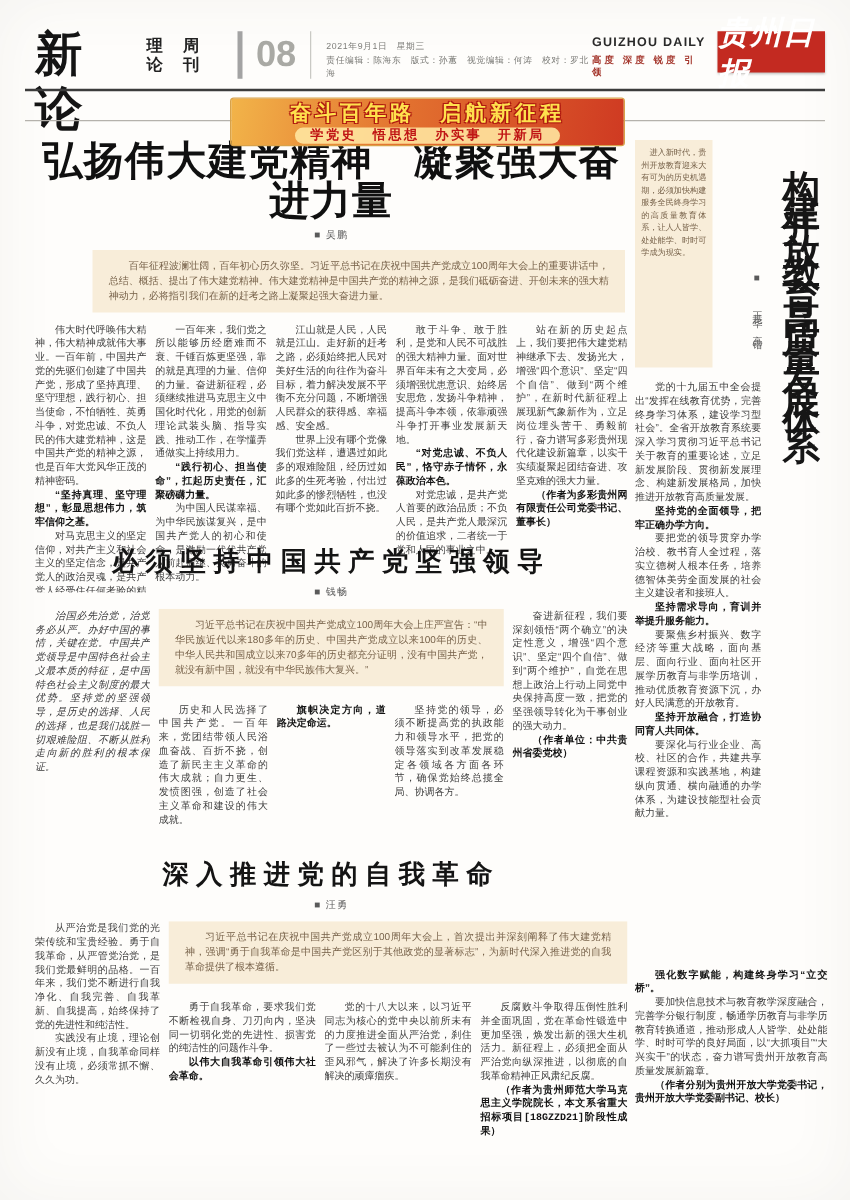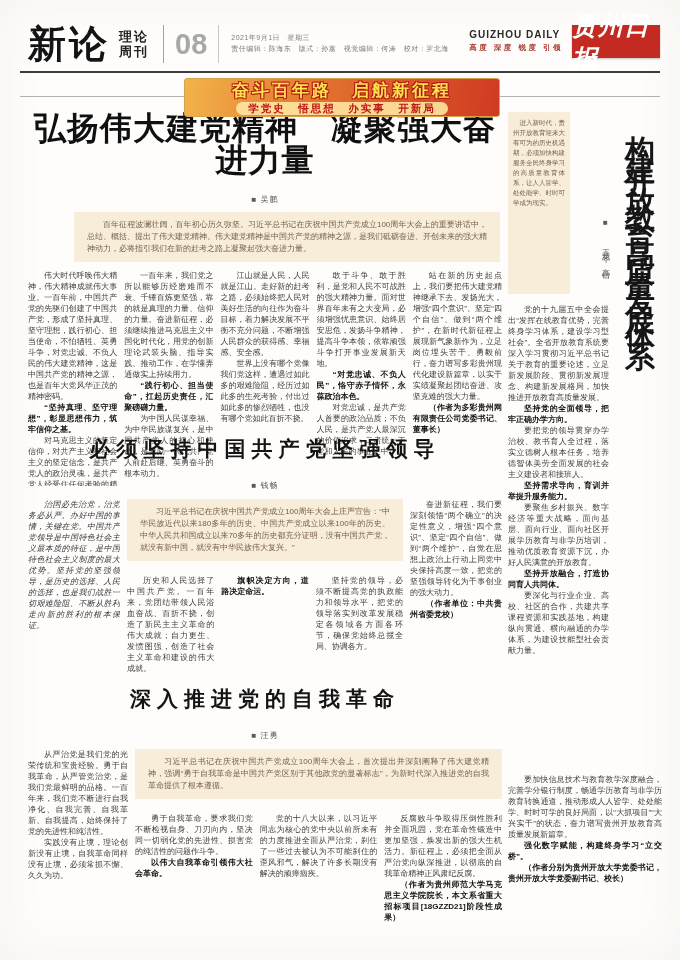--- a/index.html
+++ b/index.html
@@ -3,23 +3,23 @@
 <meta charset="utf-8">
 <style>
   html,body{margin:0;padding:0;background:#e9e7e3;}
   .page{position:relative;width:680px;height:960px;margin:0 auto;background:#fefdfb;
         overflow:hidden;font-family:"Liberation Sans",sans-serif;color:#3d3d3d;
         box-shadow:inset 0 0 50px rgba(90,80,60,.06);outline:1px solid #ddd;}
 
   
   .masthead{position:absolute;top:22px;left:28px;width:632px;height:48px;display:flex;align-items:flex-start;}
   .section-name{font-size:38px;font-weight:bold;color:#141414;line-height:44px;letter-spacing:3px;}
-  .weekly{display:flex;flex-direction:column;margin:7px 0 0 9px;font-size:13px;font-weight:bold;color:#222;line-height:15px;letter-spacing:2px;}
+  .weekly{display:flex;flex-direction:row;margin:7px 0 0 9px;font-size:13px;font-weight:bold;color:#222;line-height:15px;letter-spacing:2px;}
   .page-no{font-size:29px;color:#a9a9a4;font-weight:bold;line-height:38px;margin:3px 0 0 14px;padding:0 11px;
-           border-left:1px solid #a3a3a3;border-right:1px solid #c9c9c4;}
+           border-left:4px solid #a3a3a3;border-right:1px solid #c9c9c4;}
   .dateblock{margin:10px 0 0 12px;font-size:7px;color:#7c7c78;line-height:11px;letter-spacing:.5px;}
   .brand{margin-left:auto;display:flex;align-items:flex-start;}
   .brand-text{text-align:left;margin:7px 9px 0 0;}
   .brand-en{font-size:10px;font-weight:bold;color:#2a2a2a;letter-spacing:1px;}
   .brand-slogan{font-size:7.5px;color:#a5382e;letter-spacing:2.5px;margin-top:3px;font-weight:bold;}
   .brand-box{width:88px;height:33px;margin-top:3px;background:#c32a21;color:#fff;display:flex;align-items:center;justify-content:center;
              font-family:"Liberation Serif",serif;font-style:italic;font-weight:bold;font-size:25px;letter-spacing:1px;
              box-shadow:0 1px 2px rgba(0,0,0,.25);}
   .head-rule{position:absolute;top:71px;left:20px;width:640px;height:2px;background:#3c3c3c;}
   .banner-rule{position:absolute;top:96px;left:20px;width:640px;height:1px;background:#b5b2ac;}
@@ -27,21 +27,21 @@
   
   .banner{position:absolute;top:78px;left:184px;width:314px;height:37px;z-index:2;
           background:linear-gradient(100deg,#f2b449,#e2702f 45%,#cf3a22);
           border:1px solid #d8a24a;border-radius:3px;display:flex;flex-direction:column;align-items:center;justify-content:center;}
   .banner-l1{font-size:17px;font-weight:bold;color:#ffe14d;letter-spacing:3px;line-height:19px;
              text-shadow:1px 1px 0 #b01a10,-1px -1px 0 #b01a10,1px -1px 0 #b01a10,-1px 1px 0 #b01a10;}
   .banner-l2{font-size:10.5px;font-weight:bold;color:#c01515;background:rgba(255,229,160,.9);
              padding:0 12px;border-radius:7px;margin-top:2px;letter-spacing:2px;line-height:13px;}
 
   
-  .byline{text-align:center;font-size:8px;color:#5a5a5a;margin-top:18px;letter-spacing:1px;}
+  .byline{text-align:center;font-size:8px;color:#5a5a5a;margin-top:6px;letter-spacing:1px;}
   .hl-box{background:#f8edd9;padding:7px 13px;font-size:8px;line-height:12px;color:#77624a;text-align:justify;text-indent:2em;}
   .cols{display:flex;gap:7px;overflow:hidden;}
   .col{flex:1 1 0;overflow:hidden;min-width:0;}
   .seg{margin:0;font-size:8px;line-height:11px;text-align:justify;text-indent:2em;color:#3d3d3d;}
   .seg.bold{font-weight:bold;color:#141414;}
   .seg.attr{font-weight:bold;color:#141414;}
   .seg.kai{font-family:"Liberation Serif",serif;font-style:italic;color:#38383a;}
 
   
   .a1{position:absolute;left:28px;top:112px;width:474px;}
@@ -53,21 +53,21 @@
   .a2{position:absolute;left:28px;top:436px;width:474px;}
   .a3{position:absolute;left:28px;top:686px;width:474px;}
   .serif-title{font-family:"Liberation Serif",serif;font-size:21px;font-weight:bold;text-align:center;color:#141414;letter-spacing:6px;line-height:26px;}
   .split-body{display:flex;gap:7px;margin-top:8px;overflow:hidden;}
   .a2 .split-body{height:196px;}
   .a3 .split-body{height:222px;}
   .lead-col{flex:0 0 92px;overflow:hidden;}
   .a3 .lead-col{flex-basis:100px;}
   .mid{flex:1 1 auto;display:flex;flex-direction:column;min-width:0;}
   .mid .hl-box{margin-bottom:14px;}
-  .mid .cols{flex:1 1 auto;}
+  .mid .cols{flex:1 1 auto;font-family:Liberation Mono, monospace;}
 
   
   .rail{position:absolute;left:508px;top:110px;width:154px;height:838px;}
   .rail-intro{position:absolute;left:0;top:2px;width:62px;height:182px;box-sizing:border-box;
               background:#f8edd9;padding:6px 5px;font-size:6.5px;line-height:10px;color:#77624a;
               text-align:justify;overflow:hidden;text-indent:1em;}
   .rail-title{position:absolute;right:3px;top:2px;writing-mode:vertical-rl;text-orientation:upright;
               font-family:"Liberation Serif",serif;font-size:30px;font-weight:bold;color:#161616;
               letter-spacing:17px;line-height:38px;}
   .rail-byline{position:absolute;right:52px;top:108px;writing-mode:vertical-rl;text-orientation:upright;
@@ -200,19 +200,19 @@
     <div class="rail-top">
         <p class="seg">党的十九届五中全会提出“发挥在线教育优势，完善终身学习体系，建设学习型社会”。全省开放教育系统要深入学习贯彻习近平总书记关于教育的重要论述，立足新发展阶段、贯彻新发展理念、构建新发展格局，加快推进开放教育高质量发展。</p>
         <p class="seg bold">坚持党的全面领导，把牢正确办学方向。</p>
         <p class="seg">要把党的领导贯穿办学治校、教书育人全过程，落实立德树人根本任务，培养德智体美劳全面发展的社会主义建设者和接班人。</p>
         <p class="seg bold">坚持需求导向，育训并举提升服务能力。</p>
         <p class="seg">要聚焦乡村振兴、数字经济等重大战略，面向基层、面向行业、面向社区开展学历教育与非学历培训，推动优质教育资源下沉，办好人民满意的开放教育。</p>
         <p class="seg bold">坚持开放融合，打造协同育人共同体。</p>
         <p class="seg">要深化与行业企业、高校、社区的合作，共建共享课程资源和实践基地，构建纵向贯通、横向融通的办学体系，为建设技能型社会贡献力量。</p>
       </div>
     <div class="rail-bottom">
+        <p class="seg bold">强化数字赋能，构建终身学习“立交桥”。</p>
         <p class="seg">要加快信息技术与教育教学深度融合，完善学分银行制度，畅通学历教育与非学历教育转换通道，推动形成人人皆学、处处能学、时时可学的良好局面，以“大抓项目”“大兴实干”的状态，奋力谱写贵州开放教育高质量发展新篇章。</p>
-        <p class="seg bold">强化数字赋能，构建终身学习“立交桥”。</p>
         <p class="seg attr">（作者分别为贵州开放大学党委书记，贵州开放大学党委副书记、校长）</p>
       </div>
   </div>
 
 </div>
 
 </body></html>

